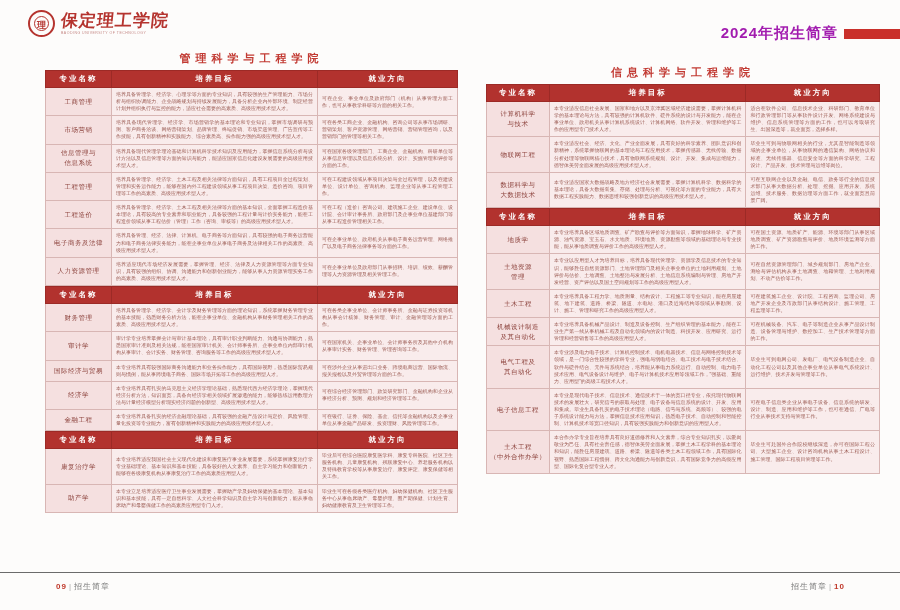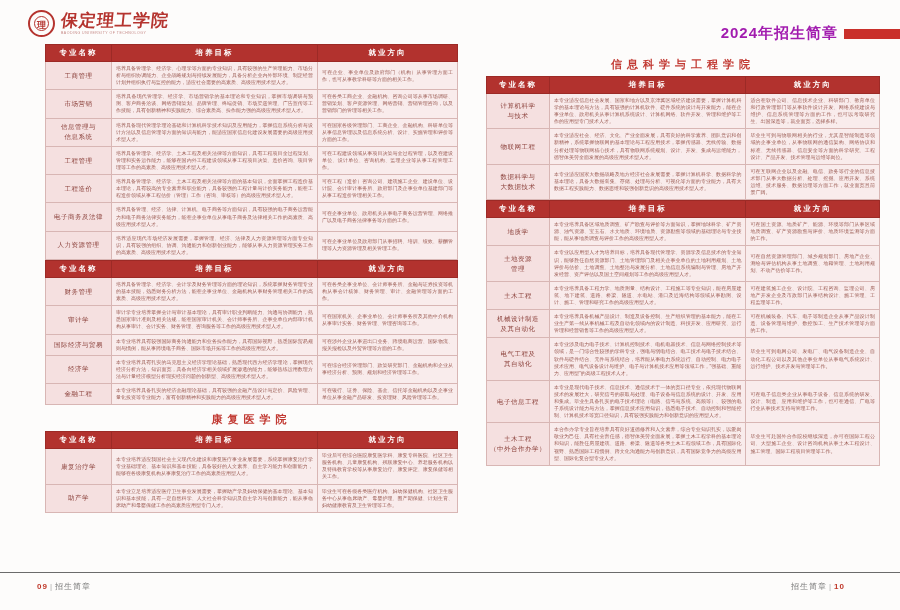--- a/index.html
+++ b/index.html
@@ -20,60 +20,61 @@
   .logo-text-cn { color:#b5342f; font-family:"DejaVu Serif",serif; font-weight:bold;
     font-size:17px; transform:skewX(-6deg); letter-spacing:1px; line-height:1; }
   .logo-text-en { color:#c68a87; font-size:3.5px; letter-spacing:.5px; margin-top:2px; }
   .brochure-title { position:absolute; right:62px; top:24px; color:#a21caf; font-size:15px;
     font-weight:bold; letter-spacing:1px; }
   .brochure-bar { position:absolute; right:0; top:29px; width:56px; height:10px; background:#c9302b; }
 
   
   .page { position:absolute; top:0; height:572px; overflow:hidden; }
   .page-left  { left:0;    width:461px; padding:0 3px 0 45px; }
-  .page-right { left:461px; width:439px; padding:0 20px 0 25px; }
+  .page-right { left:461px; width:439px; padding:0 20px 0 25px;margin-top:8px; }
   .page-left .spacer-top  { height:44px; }
   .page-right .spacer-top { height:50px; }
 
   .section-title { text-align:center; color:#c23a33; font-weight:bold; font-size:11px;
     letter-spacing:5px; margin:7px 0 4px 0; }
 
   table.majors { width:100%; border-collapse:collapse; border:1px solid #a96560; }
   table.majors th { background:#b2322e; color:#ffffff; font-size:7.5px; font-weight:bold;
     padding:3px 2px; border:1px solid #9c2a26; letter-spacing:2px; }
   table.majors td { border:1px solid #d8b6b4; vertical-align:middle; }
   td.name { background:#f5e0e0; color:#8c423c; font-size:6.5px; text-align:center;
     padding:2px 2px; line-height:1.5; letter-spacing:.5px; }
   td.body { background:#f9ecec; color:#9c5d55; font-size:5px; line-height:1.42;
     padding:3px 4px; text-align:justify; }
 
   
   .footer-rule { position:absolute; left:0; right:0; top:572px; border-top:1.5px solid #6b6b6b; }
   .footer { position:absolute; top:581px; font-size:8px; color:#7a7a7a; letter-spacing:1px; }
-  .footer-left { left:37px;text-align:center; }
+  .footer-left { left:56px;text-align:center; }
   .footer-right { right:55px; }
   .footer .pgno { color:#c0392b; font-weight:bold; }
   .footer .sep { color:#aaaaaa; margin:0 2px; }
 </style>
 </head>
 <body>
 
 <div class="logo-wrap">
   <div class="seal"></div>
   <div>
     <div class="logo-text-cn">保定理工学院</div>
     <div class="logo-text-en">BAODING UNIVERSITY OF TECHNOLOGY</div>
   </div>
 </div>
 <div class="brochure-title">2024年招生简章</div>
 <div class="brochure-bar"></div>
 
 <div class="page page-left">
   <div class="spacer-top"></div>
   <div>
+  <div class="section-title">管理科学与工程学院</div>
   <table class="majors">
     <colgroup>
           <col style="width:16%">
           <col style="width:50%">
           <col style="width:34%">
         </colgroup>
     <thead>
       <tr>
         <th>专业名称</th>
         <th>培养目标</th>
@@ -154,21 +155,20 @@
             <td class="body">可在综合经济管理部门、政策研究部门、金融机构和企业从事经济分析、预测、规划和经济管理等工作。</td>
           </tr>
           <tr>
             <td class="name">金融工程</td>
             <td class="body">本专业培养具备扎实的经济金融理论基础，具有较强的金融产品设计与定价、风险管理、量化投资等专业能力，富有创新精神和实践能力的高级应用技术型人才。</td>
             <td class="body">可在银行、证券、保险、基金、信托等金融机构以及企事业单位从事金融产品研发、投资理财、风险管理等工作。</td>
           </tr>
         </tbody>
   </table>
 
-  <div class="section-title">康复医学院</div>
   <table class="majors">
     <colgroup>
           <col style="width:16%">
           <col style="width:50%">
           <col style="width:34%">
         </colgroup>
     <thead>
       <tr>
         <th>专业名称</th>
         <th>培养目标</th>

